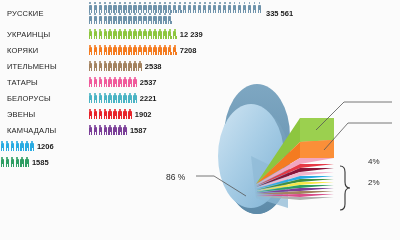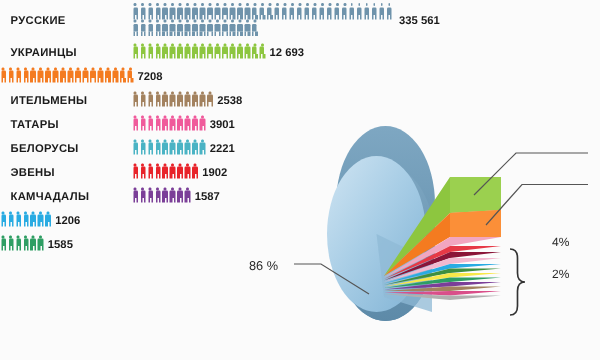--- a/index.html
+++ b/index.html
@@ -9,21 +9,21 @@
     font-family:"Liberation Sans","DejaVu Sans",sans-serif;
     overflow:hidden;position:relative;
   }
   #infographic{position:relative;width:400px;height:220px;}
 
   
   .list{position:absolute;left:0;top:0;width:400px;}
   .row{position:relative;height:16px;display:flex;align-items:center;}
   .row-label{
     width:88px;flex:none;
-    font-size:7.5px;font-weight:bold;color:#1b1b1b;
+    font-size:7.5px;font-weight:normal;color:#1b1b1b;
     letter-spacing:.2px;text-transform:uppercase;
     padding-left:7px;box-sizing:border-box;white-space:nowrap;
   }
   .row-bar{flex:none;display:flex;align-items:center;}
   .icons{display:flex;flex-wrap:wrap;width:182px;align-content:center;}
   .icons.nowrap{flex-wrap:nowrap;width:auto;}
   .pic{width:4.3px;height:11px;margin-right:.7px;flex:none;position:relative;}
   .pic i{position:absolute;display:block;background:currentColor;}
   .pic .hd{left:1.35px;top:0;width:1.6px;height:2.2px;border-radius:50%;}
   .pic .bd{left:.55px;top:2.8px;width:3.2px;height:5px;border-radius:.8px .8px 0 0;}
@@ -480,24 +480,25 @@
               <i class="lga"></i>
               <i class="lgb"></i>
             </span>
             <span class="pic" style="color: rgb(141, 198, 63);">
               <i class="hd"></i>
               <i class="bd"></i>
               <i class="lga"></i>
               <i class="lgb"></i>
             </span>
           </div>
-          <div class="row-value">12 693</div>
+          <div class="row-value">12 239</div>
         </div>
       </div>
       <div class="row">
+        <div class="row-label">КОРЯКИ</div>
         <div class="row-bar">
           <div class="icons nowrap">
             <span class="pic" style="color: rgb(244, 123, 32);">
               <i class="hd"></i>
               <i class="bd"></i>
               <i class="lga"></i>
               <i class="lgb"></i>
             </span>
             <span class="pic" style="color: rgb(244, 123, 32);">
               <i class="hd"></i>
@@ -737,21 +738,21 @@
               <i class="lga"></i>
               <i class="lgb"></i>
             </span>
             <span class="pic" style="color: rgb(240, 90, 155);">
               <i class="hd"></i>
               <i class="bd"></i>
               <i class="lga"></i>
               <i class="lgb"></i>
             </span>
           </div>
-          <div class="row-value">3901</div>
+          <div class="row-value">2537</div>
         </div>
       </div>
       <div class="row">
         <div class="row-label">БЕЛОРУСЫ</div>
         <div class="row-bar">
           <div class="icons nowrap">
             <span class="pic" style="color: rgb(74, 179, 196);">
               <i class="hd"></i>
               <i class="bd"></i>
               <i class="lga"></i>

